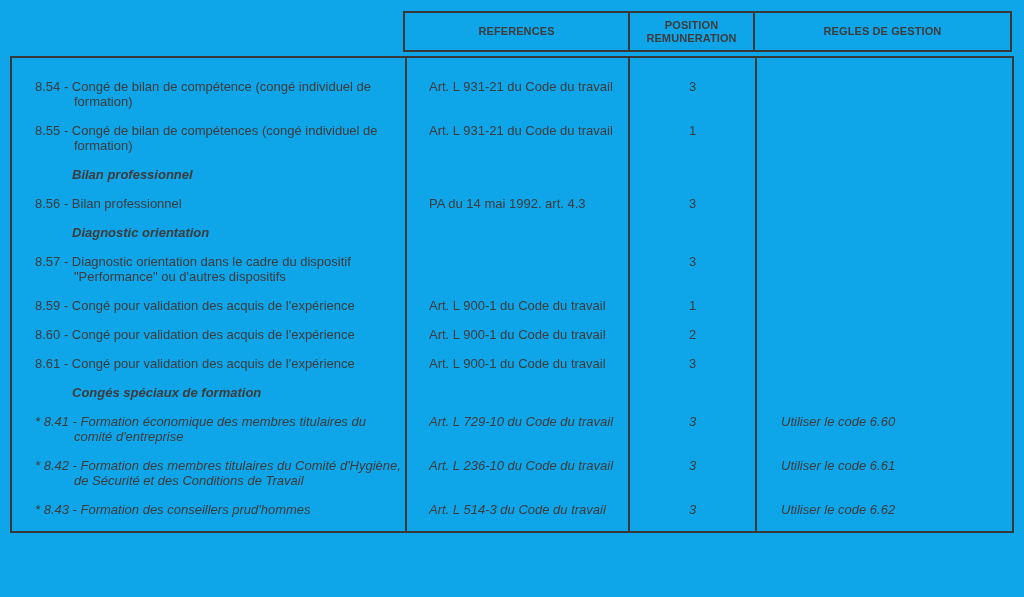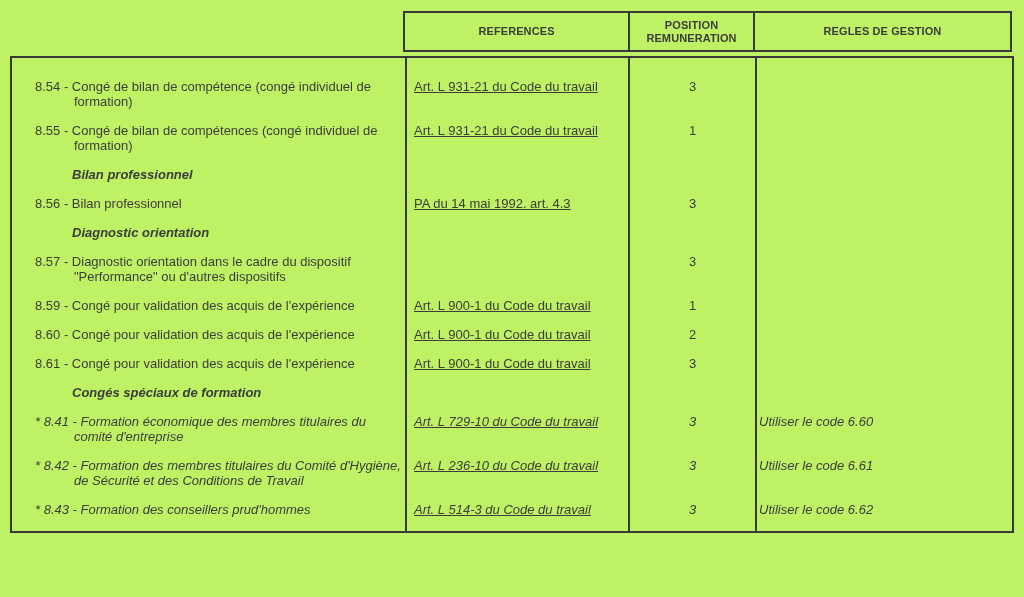--- a/index.html
+++ b/index.html
@@ -4,21 +4,21 @@
 <style>
   html, body {
     margin: 0;
     padding: 0;
     background: #ffffff;
   }
   .page {
     position: relative;
     width: 1024px;
     height: 597px;
-    background: #bef264;
+    background: #0ea5e9;
     font-family: "Liberation Sans", sans-serif;
     color: #3c3c3c;
     overflow: hidden;
   }
   .inner {
     position: absolute;
     left: 10px;
     top: 11px;
     width: 1002px;
   }
@@ -62,23 +62,23 @@
     line-height: 15px;
     overflow: hidden;
   }
   .tbl tr:first-child td { padding-top: 21px; }
   .tbl tr:last-child td  { padding-bottom: 14px; }
   td.c1 {
     padding-left: 62px;
     padding-right: 4px;
     text-indent: -39px;
   }
-  td.c2 { border-left: 2px solid #383838; padding-left: 7px;  padding-right: 6px; text-decoration: underline; }
+  td.c2 { border-left: 2px solid #383838; padding-left: 22px;  padding-right: 6px; }
   td.c3 { border-left: 2px solid #383838; text-align: center; }
-  td.c4 { border-left: 2px solid #383838; padding-left: 2px;  padding-right: 6px; }
+  td.c4 { border-left: 2px solid #383838; padding-left: 24px;  padding-right: 6px; }
   td.c1.section {
     font-weight: bold;
     font-style: italic;
     padding-left: 99px;
     text-indent: -39px;
   }
   tr.italic td { font-style: italic; }
 </style>
 </head>
 <body>

